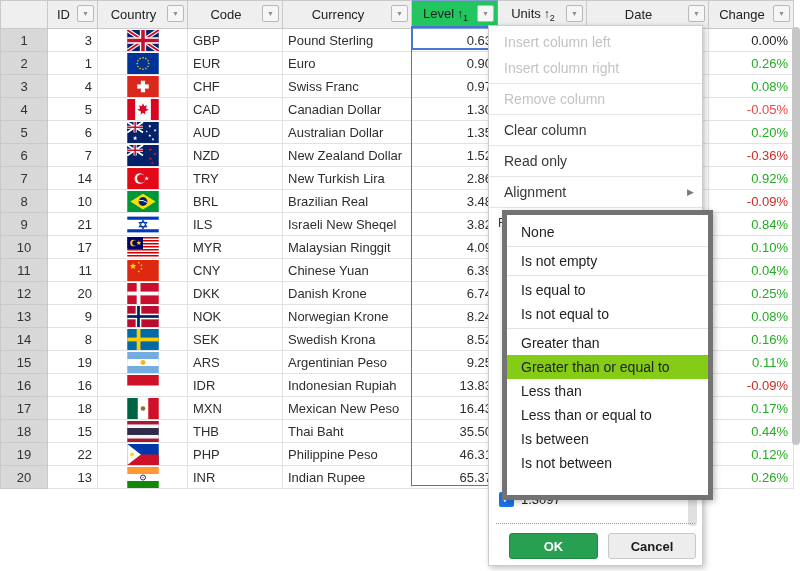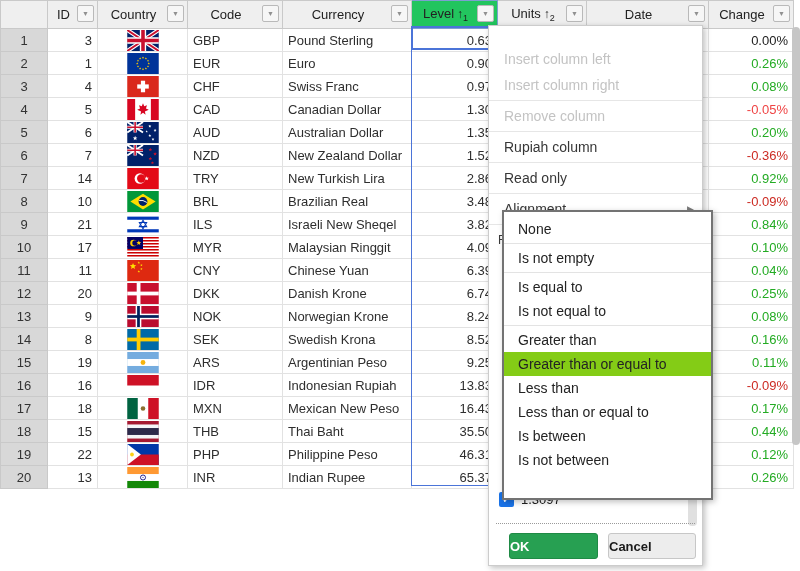--- a/index.html
+++ b/index.html
@@ -45,46 +45,46 @@
   
   .v-scrollbar { position:absolute; left:792px; top:27px; width:8px; height:418px;
     background:#c6c6c6; border-radius:4px; z-index:2; }
 
   
   .ctx-menu {
     position:absolute; left:488px; top:25px; width:215px; height:541px;
     background:#fff; border:1px solid #ccc; box-shadow:2px 2px 6px rgba(0,0,0,.25);
     z-index:10;
   }
-  .menu-items { padding-top:20px; }
+  .menu-items { padding-top:3px; }
   .menu-item { height:26px; line-height:26px; padding:0 6px 0 15px; font-size:14px;
     color:#373737; cursor:pointer; position:relative; }
   .menu-item.disabled { color:#c3c3c3; cursor:default; }
   .menu-sep { border-top:1px solid #e6e6e6; margin:2px 0; height:0; }
   .submenu-arrow { position:absolute; right:8px; top:0; font-size:9px; color:#7a7a7a; }
   .filter-label { font-size:12px; color:#3a3a3a; padding:6px 0 0 9px; }
 
   .value-row { position:absolute; left:10px; top:466px; display:flex; align-items:center; }
   .cbx { width:15px; height:15px; background:#1a73e8; border-radius:2px; color:#fff;
     font-size:11px; line-height:15px; text-align:center; margin-right:7px; cursor:pointer; }
   .cbx-label { font-size:13px; color:#222; }
   .list-scrollbar { position:absolute; right:5px; top:450px; width:9px; height:50px;
     background:#e0e0e0; border-radius:4px; }
   .dotted-sep { position:absolute; left:7px; right:7px; top:497px;
     border-top:1px dotted #9a9a9a; }
   .menu-buttons { position:absolute; left:0; top:507px; width:100%; }
   .btn { position:absolute; height:26px; border-radius:3px; font-size:13px; font-weight:bold;
-    line-height:26px; cursor:pointer; font-family:"Liberation Sans",sans-serif; }
+    text-align:center; line-height:26px; cursor:pointer; font-family:"Liberation Sans",sans-serif; }
   .btn-ok { left:20px; width:89px; background:#27a052; color:#fff; border:1px solid #1f8a45; }
   .btn-cancel { left:119px; width:88px; background:#ededed; color:#1b1b1b; border:1px solid #c7c7c7; }
 
   
   .cond-list {
     position:absolute; left:502px; top:210px; width:211px; height:290px;
-    background:#fff; border:2px solid #737373; box-shadow:2px 2px 6px rgba(0,0,0,.25);
+    background:#fff; border:5px solid #737373; box-shadow:2px 2px 6px rgba(0,0,0,.25);
     z-index:20; padding:5px 0; list-style:none;
   }
   .cond-item { height:24px; line-height:24px; padding-left:14px; font-size:14px;
     color:#232323; cursor:pointer; }
   .cond-item.hl { background:#84cc16; }
   .cond-sep { border-top:1px solid #e3e3e3; margin:2px 0; height:0; }
 </style>
 </head>
 <body>
 
@@ -507,21 +507,21 @@
   <div class="cell-selection"></div>
   <div class="v-scrollbar"></div>
 
   <div class="ctx-menu">
     <div class="menu-items" id="menu-items">
         <div class="menu-item disabled">Insert column left</div>
         <div class="menu-item disabled">Insert column right</div>
         <div class="menu-sep"></div>
         <div class="menu-item disabled">Remove column</div>
         <div class="menu-sep"></div>
-        <div class="menu-item ">Rupiah column</div>
+        <div class="menu-item ">Clear column</div>
         <div class="menu-sep"></div>
         <div class="menu-item ">Read only</div>
         <div class="menu-sep"></div>
         <div class="menu-item ">Alignment<span class="submenu-arrow">▶</span></div>
         <div class="menu-sep"></div>
       </div>
     <div class="filter-label">Filter by condition:</div>
 
     <div class="value-row">
       <span class="cbx">

